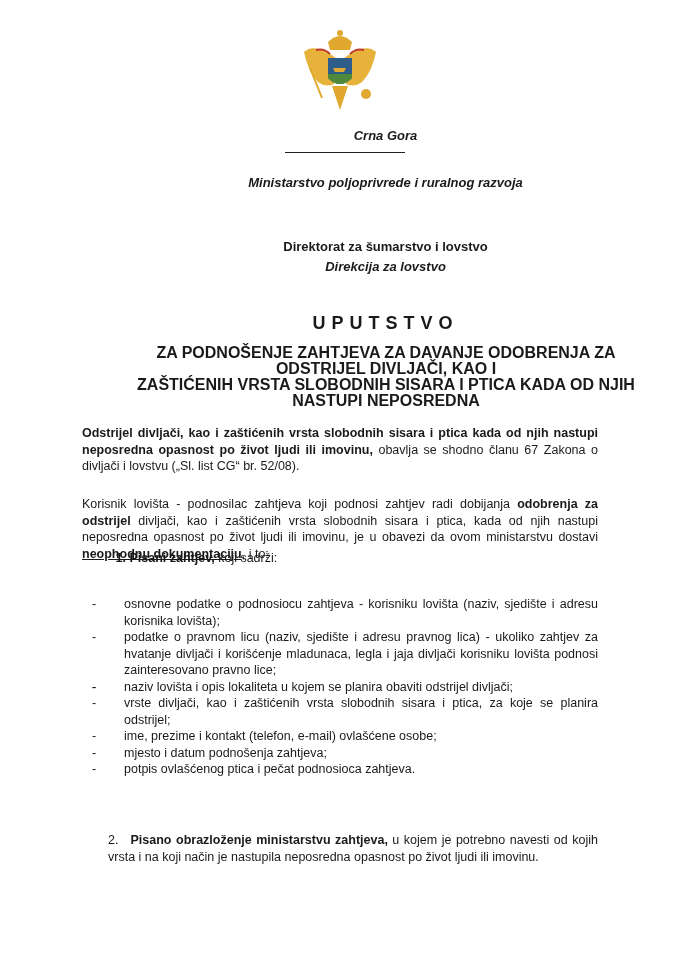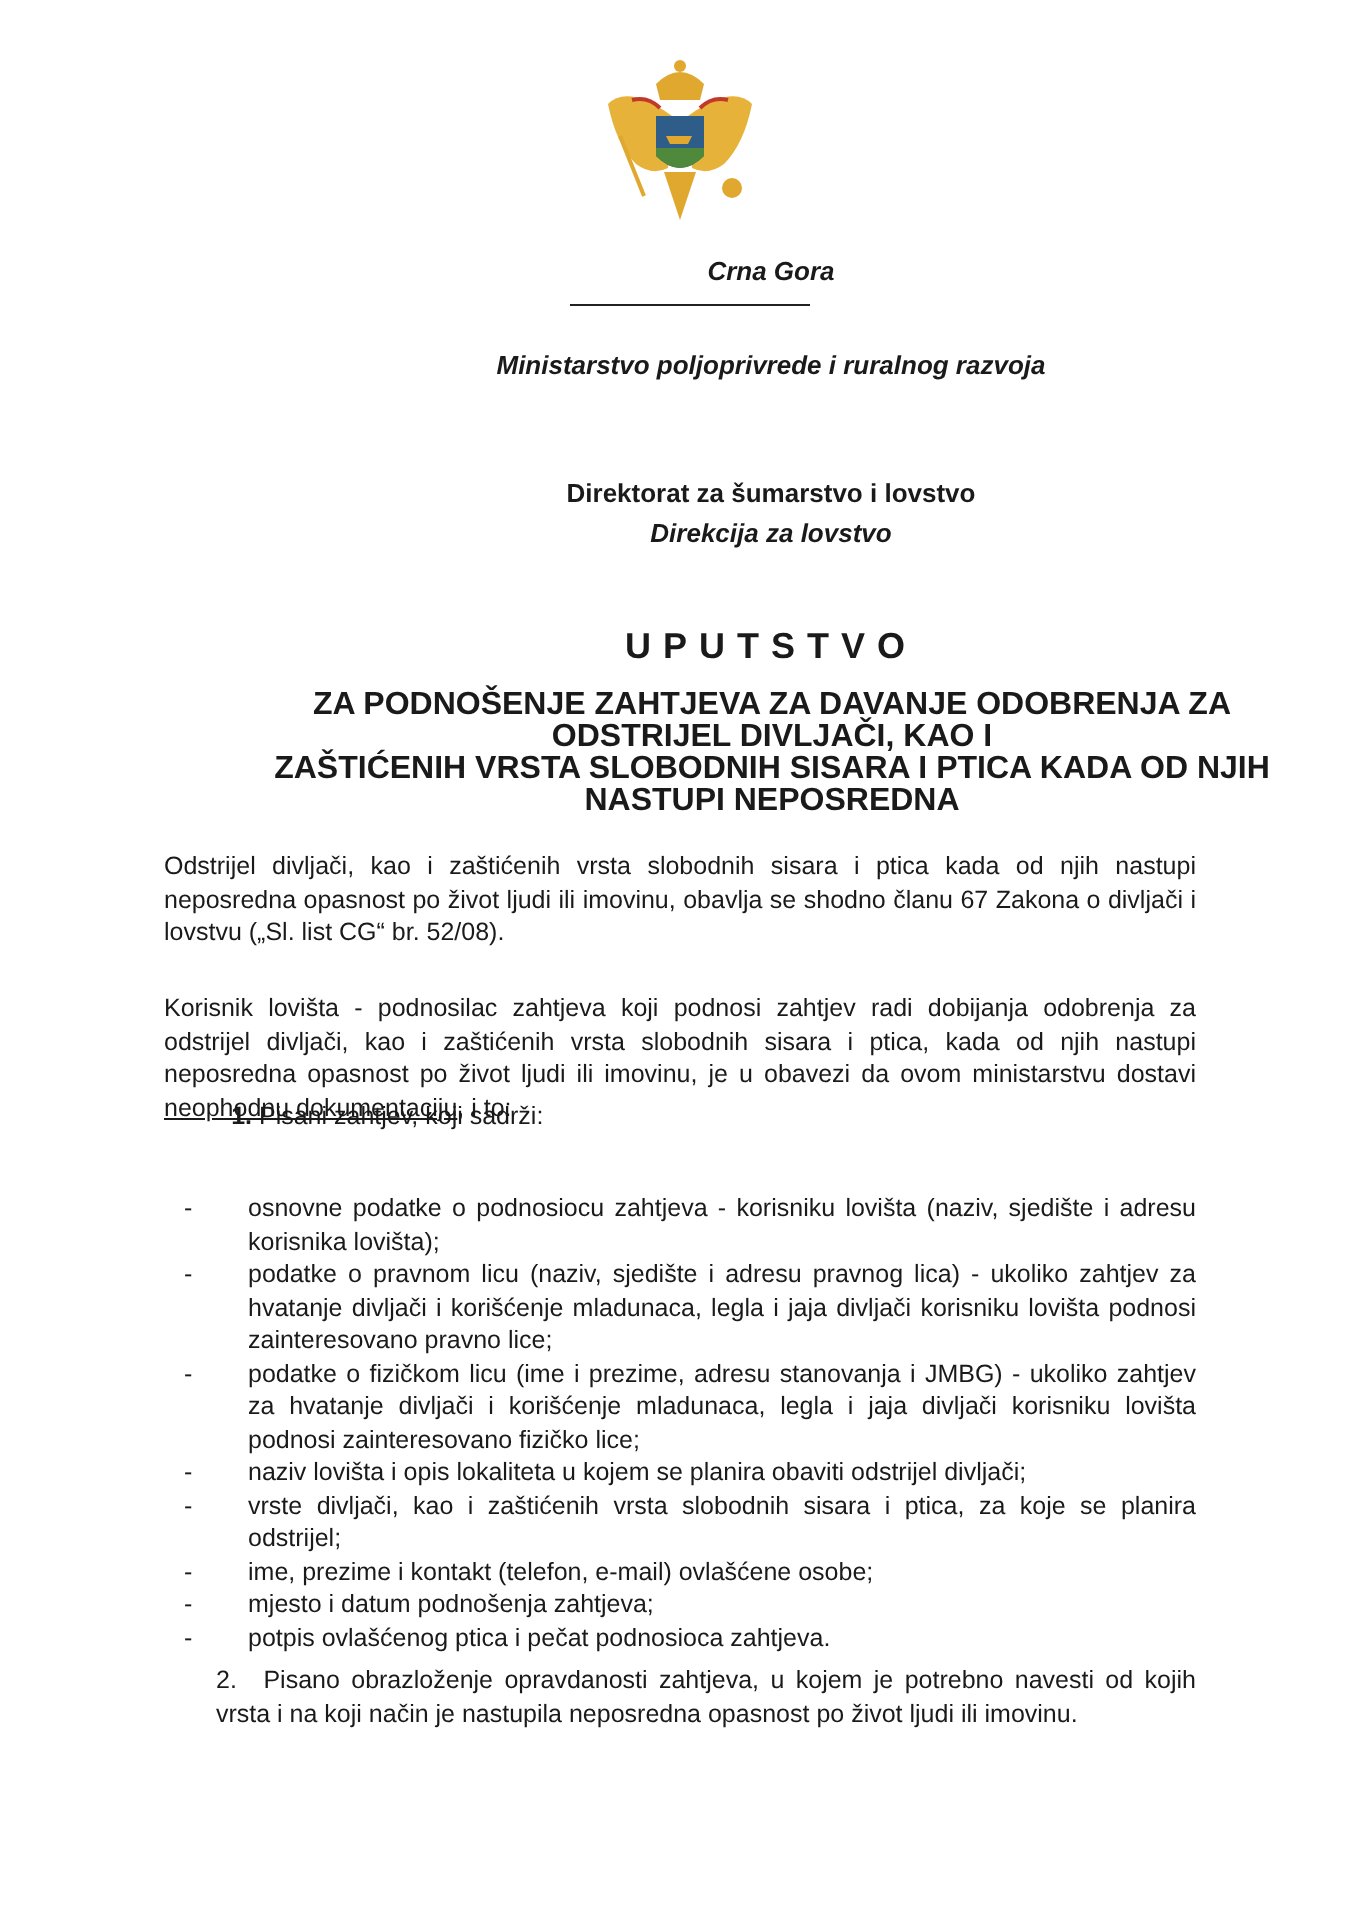--- a/index.html
+++ b/index.html
@@ -11,21 +11,21 @@
   .hdr-country { top:128px; font-size:13px; font-style:italic; font-weight:bold; }
   .hdr-rule { position:absolute; left:285px; top:152px; width:120px; height:0; border-top:1px solid #222; }
   .hdr-ministry { top:175px; font-size:13px; font-style:italic; font-weight:bold; }
   .hdr-directorate { top:239px; font-size:13px; font-weight:bold; }
   .hdr-direction { top:259px; font-size:13px; font-style:italic; font-weight:bold; }
   .title { top:313px; font-size:18px; font-weight:bold; letter-spacing:6px; }
   .subtitle { top:345px; font-size:16px; font-weight:bold; line-height:16px; left:90px; width:500px; }
   .para { position:absolute; left:82px; width:516px; font-size:12.5px; line-height:16.5px; text-align:justify; }
   .p1 { top:425px; }
   .p2 { top:496px; }
-  .b { font-weight:normal;margin-top:24px; }
+  .b { font-weight:bold;margin-top:24px; }
   .u { text-decoration:underline; }
   .num { position:absolute; left:108px; font-size:12.5px; line-height:16.5px; }
   .num .n { display:inline-block; width:18px; font-weight:bold; }
   .num.n2 .n { font-weight:normal; }
   .item1 { top:550px;text-align:right; }
   .sub-list { position:absolute; left:90px; top:596px; width:508px; margin:0; padding:0; list-style:none; font-size:12.5px; line-height:16.5px; }
   .sub-list li { position:relative; padding-left:34px; text-align:justify; }
   .sub-list li .dash { position:absolute; left:2px; top:0; }
   .item2 { top:832px; width:490px; text-align:justify; }
 </style>
@@ -70,23 +70,23 @@
 
   <div class="para p1"><span class="b">Odstrijel divljači, kao i zaštićenih vrsta slobodnih sisara i ptica kada od njih nastupi neposredna opasnost po život ljudi ili imovinu,</span><span> obavlja se shodno članu 67 Zakona o divljači i lovstvu („Sl. list CG“ br. 52/08).</span></div>
 
   <div class="para p2"><span>Korisnik lovišta - podnosilac zahtjeva koji podnosi zahtjev radi dobijanja </span><span class="b">odobrenja za odstrijel</span><span> divljači, kao i zaštićenih vrsta slobodnih sisara i ptica, kada od njih nastupi neposredna opasnost po život ljudi ili imovinu, je u obavezi da ovom ministarstvu dostavi </span><span class="b u">neophodnu dokumentaciju</span><span>, i to:</span></div>
 
   <div class="num item1"><span class="n">1.</span> <span class="b">Pisani zahtjev,</span><span> koji sadrži:</span></div>
 
   <ul class="sub-list">
     <li><span class="dash">-</span><span>osnovne podatke o podnosiocu zahtjeva - korisniku lovišta (naziv, sjedište i adresu korisnika lovišta);</span></li>
     <li><span class="dash">-</span><span>podatke o pravnom licu (naziv, sjedište i adresu pravnog lica) -  ukoliko zahtjev za hvatanje divljači i korišćenje mladunaca, legla i jaja divljači korisniku lovišta podnosi zainteresovano pravno lice;</span></li>
-    <li><span class="dash">-</span><span>podatke o fizičkom licu (ime i prezime, adresu stanovanja i JMBG) -  ukoliko zahtjev za hvatanje divljači i korišćenje mladunaca, legla i jaja divljači korisniku lovišta podnosi zainteresovano fizičko lice;</span></li>
+    <li><span class="dash">-</span></li>
     <li><span class="dash">-</span><span>naziv lovišta i opis lokaliteta u kojem se planira obaviti odstrijel divljači;</span></li>
     <li><span class="dash">-</span><span>vrste divljači, kao i zaštićenih vrsta slobodnih sisara i ptica, za koje se planira odstrijel;</span></li>
     <li><span class="dash">-</span><span>ime, prezime i kontakt (telefon, e-mail) ovlašćene osobe;</span></li>
     <li><span class="dash">-</span><span>mjesto i datum podnošenja zahtjeva;</span></li>
     <li><span class="dash">-</span><span>potpis ovlašćenog ptica i pečat podnosioca zahtjeva.</span></li>
   </ul>
 
-  <div class="num n2 item2"><span class="n">2.</span> <span class="b">Pisano obrazloženje opravdanosti zahtjeva,</span><span> u kojem je potrebno navesti od kojih vrsta i na koji način je nastupila neposredna opasnost po život ljudi ili imovinu.</span></div>
+  <div class="num n2 item2"><span class="n">2.</span> <span class="b">Pisano obrazloženje ministarstvu zahtjeva,</span><span> u kojem je potrebno navesti od kojih vrsta i na koji način je nastupila neposredna opasnost po život ljudi ili imovinu.</span></div>
 
 </div>
 
 </body></html>

